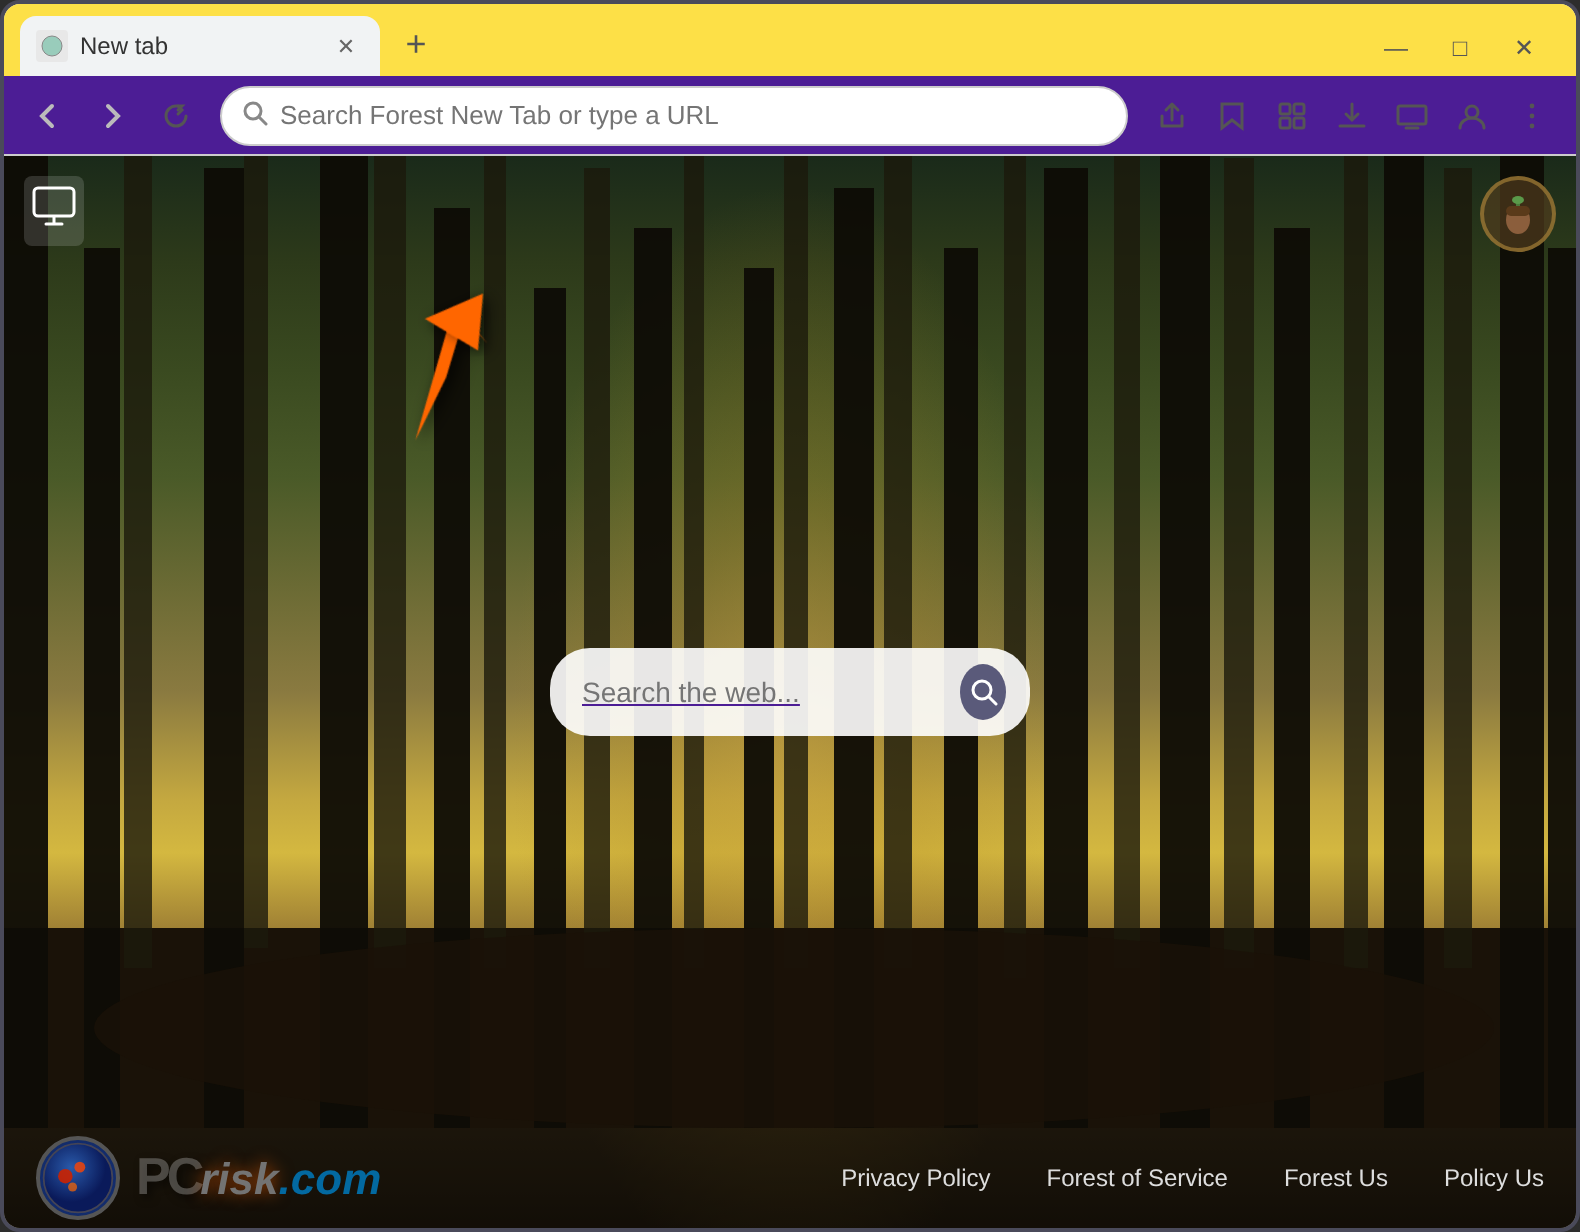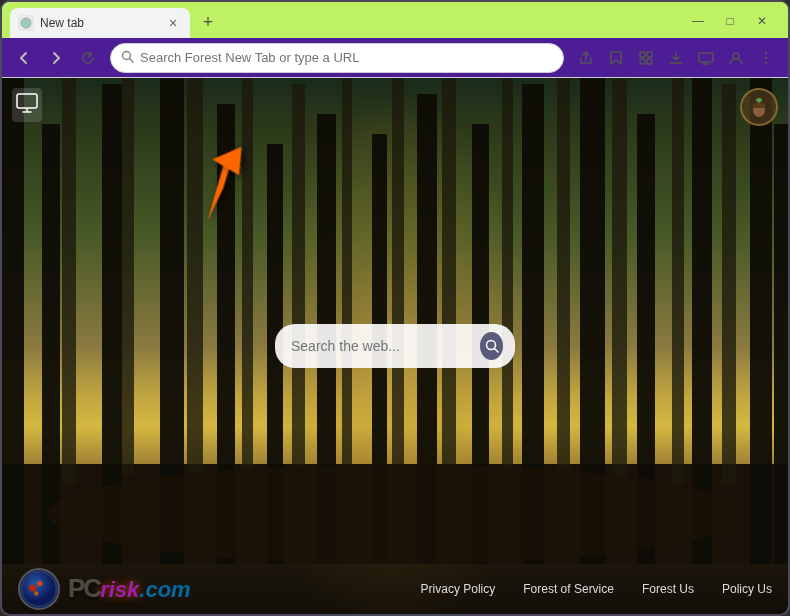--- a/index.html
+++ b/index.html
@@ -20,23 +20,24 @@
       background: #dee1e6;
       border: 2px solid #4a4a5a;
       border-radius: 10px;
       overflow: hidden;
       display: flex;
       flex-direction: column;
     }
 
     
     .tab-bar {
-      background: #bef264;
+      background: #fde047;
       height: 36px;
       display: flex;
+      align-items: flex-end;
       padding: 0 8px;
       padding-top: 6px;
     }
 
     .tab {
       background: #f1f3f4;
       border-radius: 8px 8px 0 0;
       height: 30px;
       min-width: 180px;
       max-width: 220px;
@@ -248,20 +249,21 @@
       gap: 8px;
     }
 
     .search-input {
       flex: 1;
       border: none;
       outline: none;
       background: transparent;
       font-size: 14px;
       color: #4c1d95;
+      text-decoration: underline;
     }
 
     .search-btn {
       width: 28px;
       height: 28px;
       background: #5a5a7a;
       border: none;
       border-radius: 50%;
       display: flex;
       align-items: center;
@@ -570,21 +572,21 @@
             </defs>
             <circle cx="14" cy="20" r="4" fill="#cc2200" opacity="0.9"></circle>
             <circle cx="22" cy="15" r="3" fill="#ff4400" opacity="0.8"></circle>
             <circle cx="18" cy="26" r="2.5" fill="#ff6600" opacity="0.7"></circle>
           </svg>
         </div>
 
         <div class="logo-text-area">
           <div style="display:flex;align-items:baseline;gap:0">
             <span class="logo-pc">PC</span>
-            <span style="font-size:22px;font-weight:900;color:#a21caf;font-style:italic;text-shadow:0 0 8px rgba(255,100,0,0.6);">risk</span>
+            <span style="font-size:22px;font-weight:900;color:#737373;font-style:italic;text-shadow:0 0 8px rgba(255,100,0,0.6);">risk</span>
             <span style="font-size:22px;font-weight:900;color:#0369a1;font-style:italic;">.com</span>
           </div>
         </div>
       </div>
 
       <div class="bottom-links">
         <a class="bottom-link" href="#">Privacy Policy</a>
         <a class="bottom-link" href="#">Forest of Service</a>
         <a class="bottom-link" href="#">Forest Us</a>
         <a class="bottom-link" href="#">Policy Us</a>

